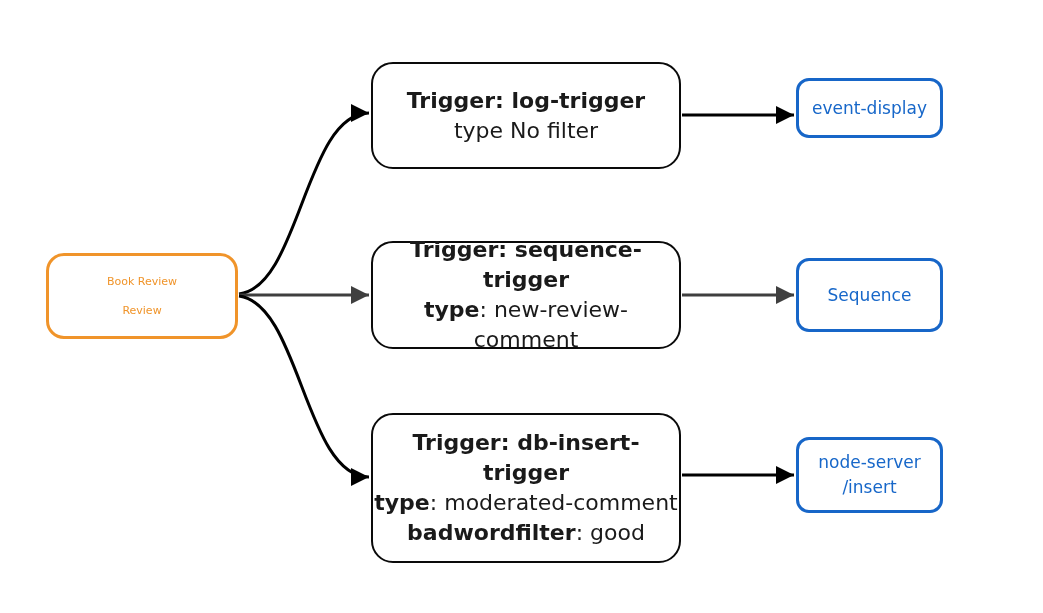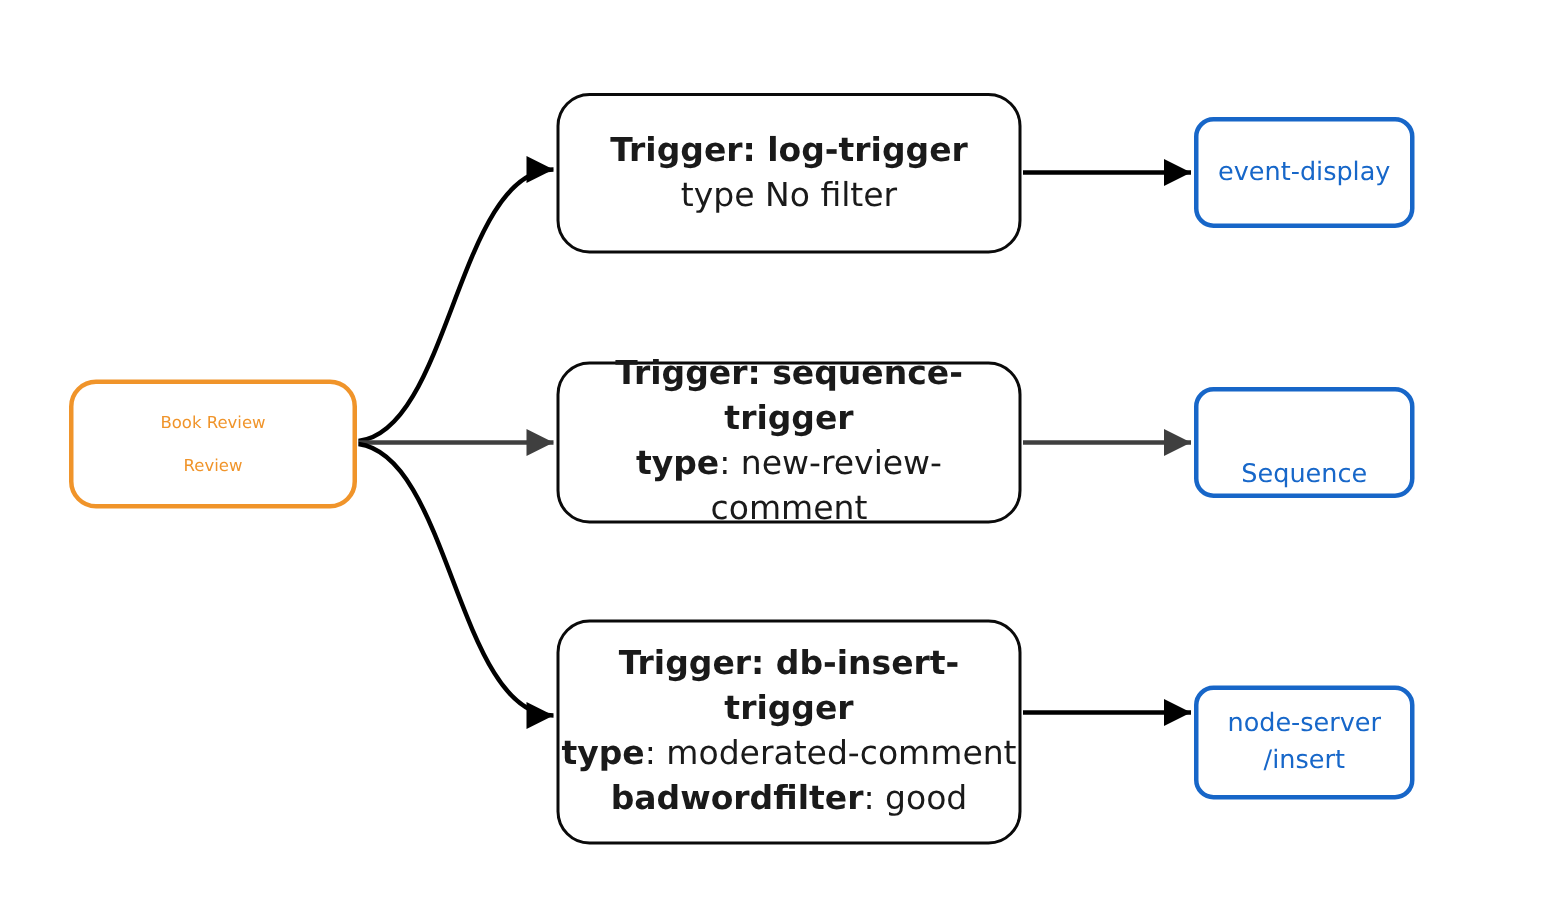--- a/index.html
+++ b/index.html
@@ -52,23 +52,23 @@
   .trigger .bold, .trigger .title { font-weight: bold; }
   .sink {
     left: 796px;
     width: 147px;
     border: 3px solid #1766C8;
     border-radius: 13px;
     color: #1767C9;
     font-size: 17px;
     line-height: 25px;
   }
-  #sink-event-display { top: 78px;  height: 74px; }
-  #sink-sequence      { top: 258px; height: 74px; justify-content: flex-end; }
-  #sink-node-server   { top: 457px; height: 76px; }
+  #sink-event-display { top: 78px;  height: 60px; }
+  #sink-sequence      { top: 258px; height: 74px; }
+  #sink-node-server   { top: 437px; height: 76px; }
   .line { display: block; }
 </style>
 </head>
 <body>
 
 <div class="canvas">
 
   <svg class="edges-layer" width="1043" height="613" viewBox="0 0 1043 613" xmlns="http://www.w3.org/2000/svg">
     <defs>
       <marker id="arrow-black" viewBox="0 0 10 10" refX="10" refY="5" markerUnits="userSpaceOnUse" markerWidth="24" markerHeight="18" orient="auto">

